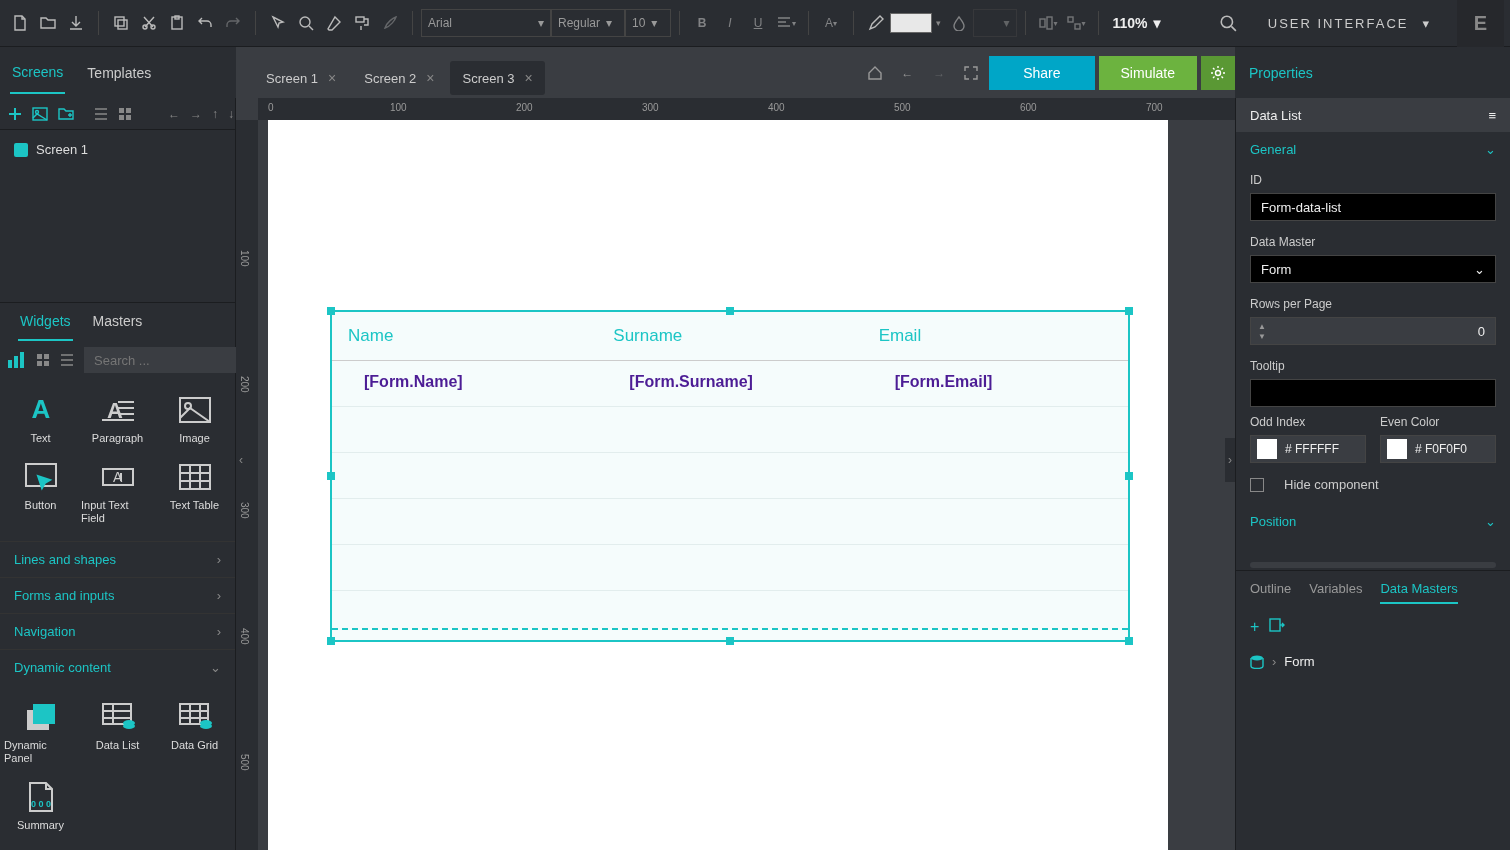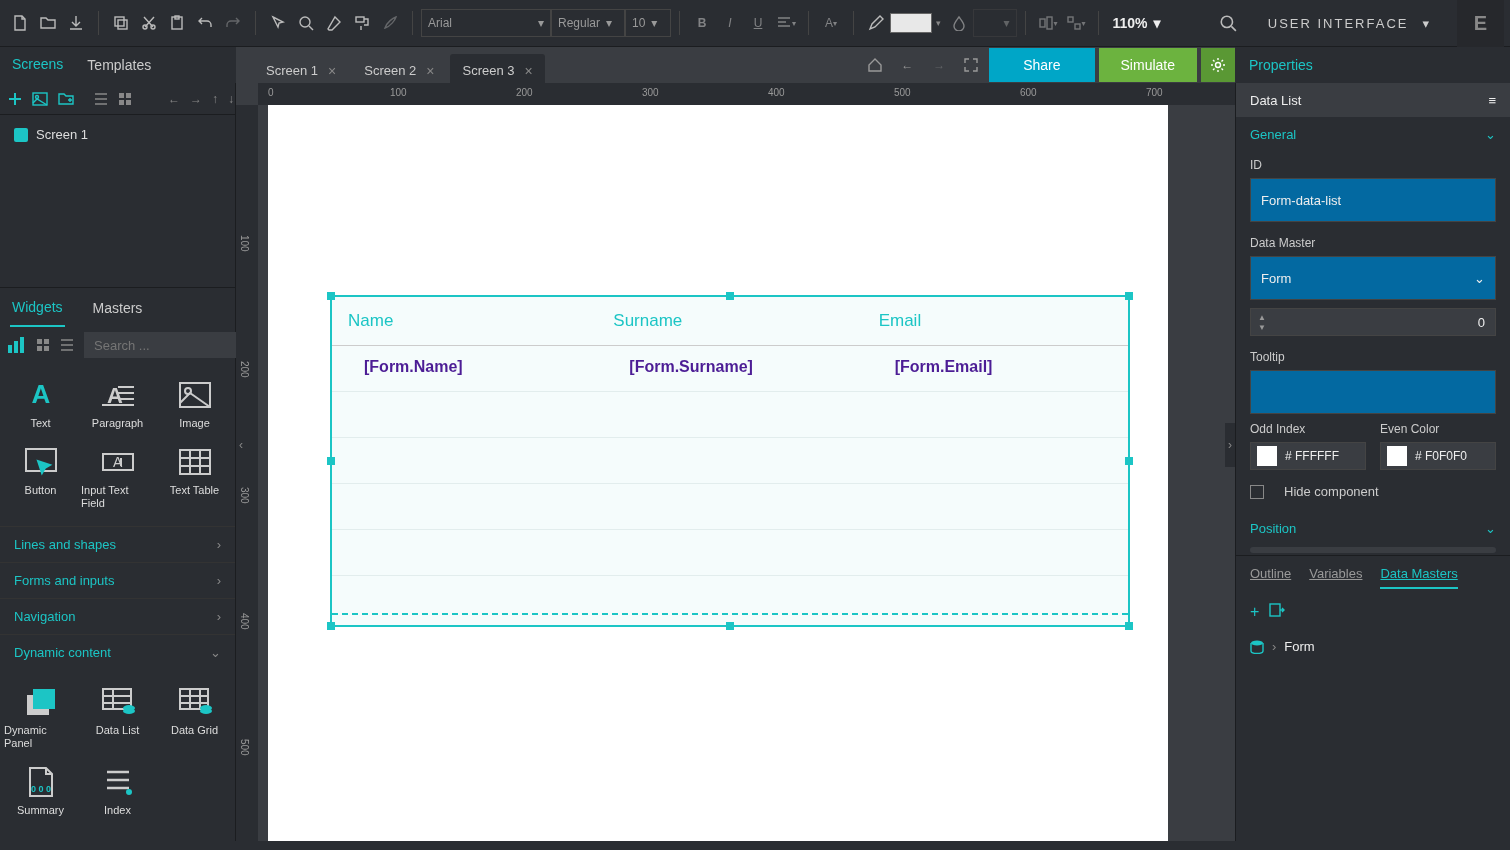--- a/index.html
+++ b/index.html
@@ -15,21 +15,21 @@
 #topbar .dd.font { width:130px; }
 #topbar .dd.weight { width:74px; }
 #topbar .dd.size { width:46px; }
 #topbar .dd.zoom { width:60px; border:none; color:#eee; font-size:14px; font-weight:bold; }
 #topbar .swatch { width:42px; height:20px; background:#e8e8e8; border:1px solid #666; }
 #topbar .spacer { flex:1; }
 #workspace-pill { height:47px; padding:0 26px; display:flex; align-items:center; gap:14px; font-size:13px; letter-spacing:2px; color:#ccc; }
 #logo { width:47px; height:47px; background:#26282c; display:flex; align-items:center; justify-content:center; font-size:20px; font-weight:bold; color:#888; }
 
 
-#row2 { height:36px; display:flex; }
+#row2 { height:51px; display:flex; }
 #left-tabs { width:236px; background:#2a2d32; display:flex; align-items:center; padding:0 10px; gap:20px; font-size:14px; }
 #left-tabs .tab { padding:12px 2px; cursor:pointer; color:#ccc; }
 #left-tabs .tab.active { color:#1cc5c5; border-bottom:2px solid #1cc5c5; }
 #canvas-tabs { flex:1; background:#3a3d42; display:flex; align-items:center; padding-left:18px; gap:4px; }
 #canvas-tabs .ctab { padding:0 12px; height:34px; display:flex; align-items:center; gap:10px; font-size:13px; color:#ccc; border-radius:3px; cursor:pointer; margin-top:11px; }
 #canvas-tabs .ctab.active { background:#2a2d32; }
 #canvas-tabs .close { font-size:14px; color:#888; cursor:pointer; }
 #canvas-tabs .spacer2 { flex:1; }
 #canvas-tabs .navicon { width:28px; height:28px; display:flex; align-items:center; justify-content:center; color:#999; cursor:pointer; }
 #btn-share { height:34px; padding:0 34px; background:#00a6c7; color:#fff; font-size:14px; border:none; cursor:pointer; }
@@ -43,21 +43,21 @@
 
 #leftpanel { width:236px; background:#2a2d32; display:flex; flex-direction:column; border-right:1px solid #1b1d20; }
 #screens-bar { height:32px; display:flex; align-items:center; padding:0 8px; gap:10px; border-bottom:1px solid #1b1d20; }
 #screens-bar .licon { width:18px; height:18px; display:flex; align-items:center; justify-content:center; color:#1cc5c5; cursor:pointer; }
 #screens-bar .licon.dim { color:#888; }
 #screens-bar .spacer3 { flex:1; }
 #screens-list { flex:0 0 172px; padding:6px 0; overflow:auto; }
 #screens-list .screen-item { padding:6px 14px; display:flex; align-items:center; gap:8px; font-size:13px; color:#ddd; cursor:pointer; }
 #screens-list .screen-item .sicon { width:14px; height:14px; background:#1cc5c5; border-radius:2px; }
 
-#widgets-tabs { height:40px; display:flex; align-items:center; padding:0 10px; gap:26px; font-size:14px; border-top:1px solid #1b1d20; }
+#widgets-tabs { height:40px; display:flex; align-items:flex-start; padding:0 18px; gap:18px; font-size:14px; border-top:1px solid #1b1d20; }
 #widgets-tabs .wtab { padding:10px 2px; cursor:pointer; color:#ccc; }
 #widgets-tabs .wtab.active { color:#1cc5c5; border-bottom:2px solid #1cc5c5; }
 
 #widgets-toolbar { height:36px; display:flex; align-items:center; padding:0 8px; gap:10px; }
 #widget-search { flex:1; height:26px; background:#3a3d42; border:none; padding:0 10px; color:#ccc; font-size:13px; }
 .wticon { width:18px; height:18px; color:#888; cursor:pointer; display:flex; align-items:center; justify-content:center; }
 
 #widget-grid { display:grid; grid-template-columns:repeat(3,1fr); padding:8px 2px; }
 .widget-cell { display:flex; flex-direction:column; align-items:center; gap:6px; padding:8px 2px; cursor:pointer; }
 .widget-cell .wicon { width:36px; height:32px; display:flex; align-items:center; justify-content:center; }
@@ -81,38 +81,38 @@
 #datalist-box .dlrow.empty .dlc { font-weight:normal; }
 #datalist-box .dlfoot { position:absolute; bottom:0; left:0; right:0; height:12px; border-top:2px dashed #1cc5c5; }
 .handle { position:absolute; width:8px; height:8px; background:#1cc5c5; }
 .expander { position:absolute; width:10px; height:44px; background:#2a2d32; display:flex; align-items:center; justify-content:center; color:#888; cursor:pointer; }
 
 
 #rightpanel { width:275px; background:#2a2d32; display:flex; flex-direction:column; border-left:1px solid #1b1d20; font-size:13px; }
 #props-head { height:34px; display:flex; align-items:center; justify-content:space-between; padding:0 14px; background:#3a3d42; color:#eee; }
 .psection-h { padding:10px 14px; color:#1cc5c5; display:flex; align-items:center; justify-content:space-between; cursor:pointer; }
 .plabel { padding:6px 14px 4px; color:#ccc; font-size:12px; }
-.pinput { margin:2px 14px 8px; height:44px; background:#0369a1; border:1px solid #444; padding:0 10px; color:#eee; font-size:13px; display:flex; align-items:center; }
+.pinput { margin:2px 14px 8px; height:28px; background:#000000; border:1px solid #444; padding:0 10px; color:#eee; font-size:13px; display:flex; align-items:center; }
 .pinput.select { justify-content:space-between; }
 .pnum { margin:2px 14px 8px; height:28px; background:#3a3d42; border:1px solid #444; display:flex; align-items:center; }
 .pnum .stepper { width:22px; display:flex; flex-direction:column; align-items:center; color:#999; font-size:8px; gap:1px; cursor:pointer; }
 .pnum .numval { flex:1; text-align:right; padding-right:10px; color:#eee; }
 .pcolor-row { display:flex; gap:14px; padding:0 14px 8px; }
 .pcolor-col { flex:1; }
 .pcolor-col .pclabel { font-size:12px; color:#ccc; margin-bottom:6px; }
 .pcolor-field { height:28px; background:#3a3d42; border:1px solid #444; display:flex; align-items:center; gap:8px; padding:0 6px; }
 .pcolor-field .sw { width:20px; height:20px; background:#fff; }
 .pcolor-field .hex { font-size:12px; color:#eee; }
 .pcheck { display:flex; align-items:center; gap:20px; padding:6px 14px 12px; color:#ccc; }
 .pcheck .box { width:14px; height:14px; border:1px solid #888; }
 #props-scroll { flex:0 0 438px; overflow:hidden; position:relative; }
 #props-scrollbar { position:absolute; bottom:2px; left:14px; right:14px; height:6px; background:#3a3d42; border-radius:3px; }
 
 #bottom-tabs { display:flex; gap:18px; padding:10px 14px 6px; font-size:13px; border-top:1px solid #1b1d20; }
-#bottom-tabs .btab { cursor:pointer; color:#999; padding-bottom:6px;text-decoration:underline; }
+#bottom-tabs .btab { cursor:pointer; color:#999; padding-bottom:6px; }
 #bottom-tabs .btab.active { color:#1cc5c5; border-bottom:2px solid #1cc5c5; }
 #dm-toolbar { display:flex; gap:10px; padding:8px 14px; }
 #dm-list { padding:4px 0; }
 #dm-list .dm-item { display:flex; align-items:center; gap:8px; padding:6px 14px; color:#eee; cursor:pointer; }
 </style>
 </head>
 <body>
 
 <div id="topbar" class="row">
   <div class="ticon">
@@ -499,29 +499,20 @@
         </div>
       <div class="widget-cell">
           <div class="wicon">
             <svg width="30" height="32" viewBox="0 0 30 32" fill="none" stroke="#ccc" stroke-width="2">
               <path d="M4 2h16l6 6v22H4z"></path>
               <path d="M20 2v6h6"></path>
               <text x="15" y="26" text-anchor="middle" fill="#1cc5c5" font-size="9" stroke="none" font-weight="bold">0 0 0</text>
             </svg>
           </div>
           <div class="wlabel">Summary</div>
-        </div>
-      <div class="widget-cell">
-          <div class="wicon">
-            <svg width="30" height="28" viewBox="0 0 30 28" fill="none" stroke="#ccc" stroke-width="2.5">
-              <path d="M4 4h22M4 12h22M4 20h22"></path>
-              <circle cx="26" cy="24" r="3" fill="#1cc5c5" stroke="none"></circle>
-            </svg>
-          </div>
-          <div class="wlabel">Index</div>
         </div>
     </div>
   </div>
 
   <div id="canvas-area">
     <div id="hruler">
       <span class="rlabel" style="left:10px;top:4px">0</span>
       <span class="rlabel" style="left:132px;top:4px">100</span>
       <span class="rlabel" style="left:258px;top:4px">200</span>
       <span class="rlabel" style="left:384px;top:4px">300</span>
@@ -598,20 +589,21 @@
         </div>
       <div class="plabel">ID</div>
       <div class="pinput">
           <span>Form-data-list</span>
         </div>
       <div class="plabel">Data Master</div>
       <div class="pinput select">
           <span>Form</span>
           <span>⌄</span>
         </div>
+      <div class="plabel">Rows per Page</div>
       <div class="pnum">
           <div class="stepper">
             <span>▲</span>
             <span>▼</span>
           </div>
           <div class="numval">0</div>
         </div>
       <div class="plabel">Tooltip</div>
       <div class="pinput">
           <span></span>

